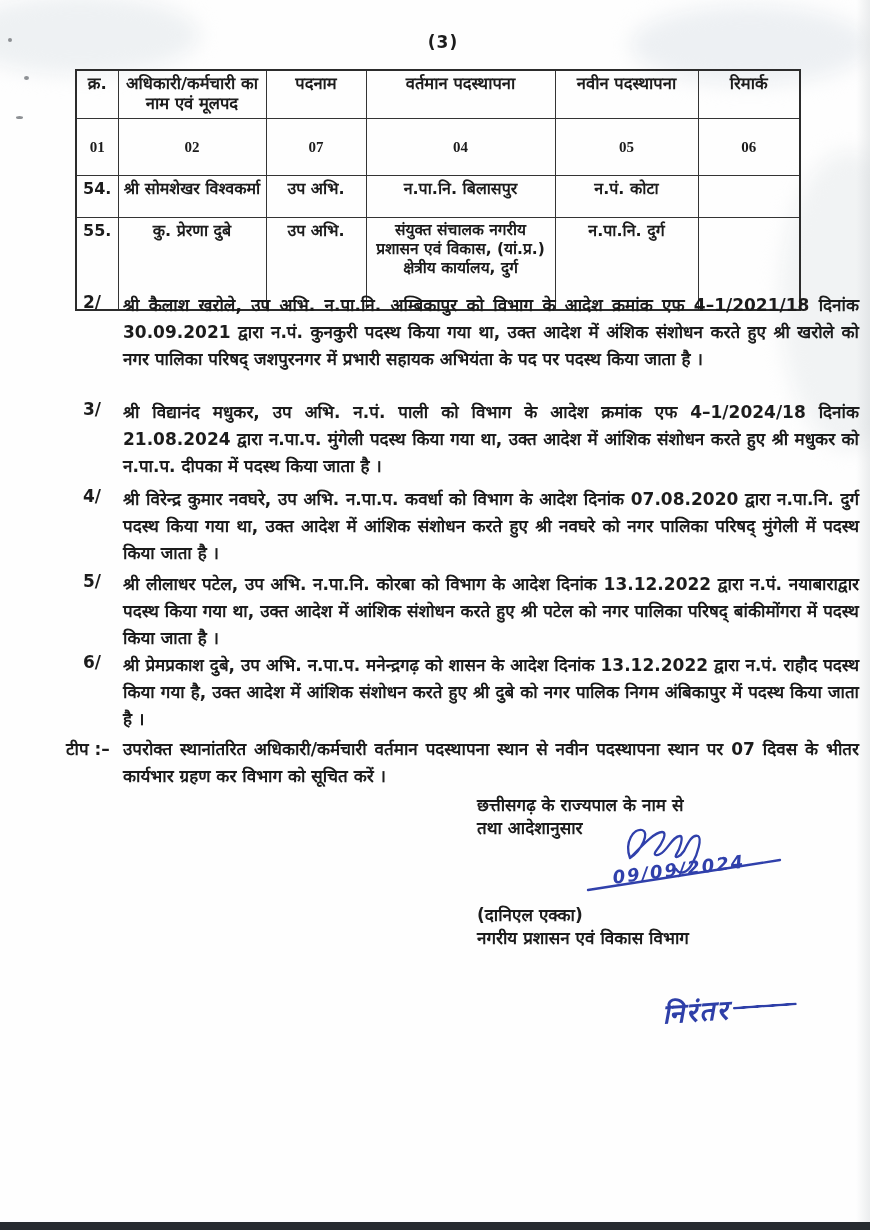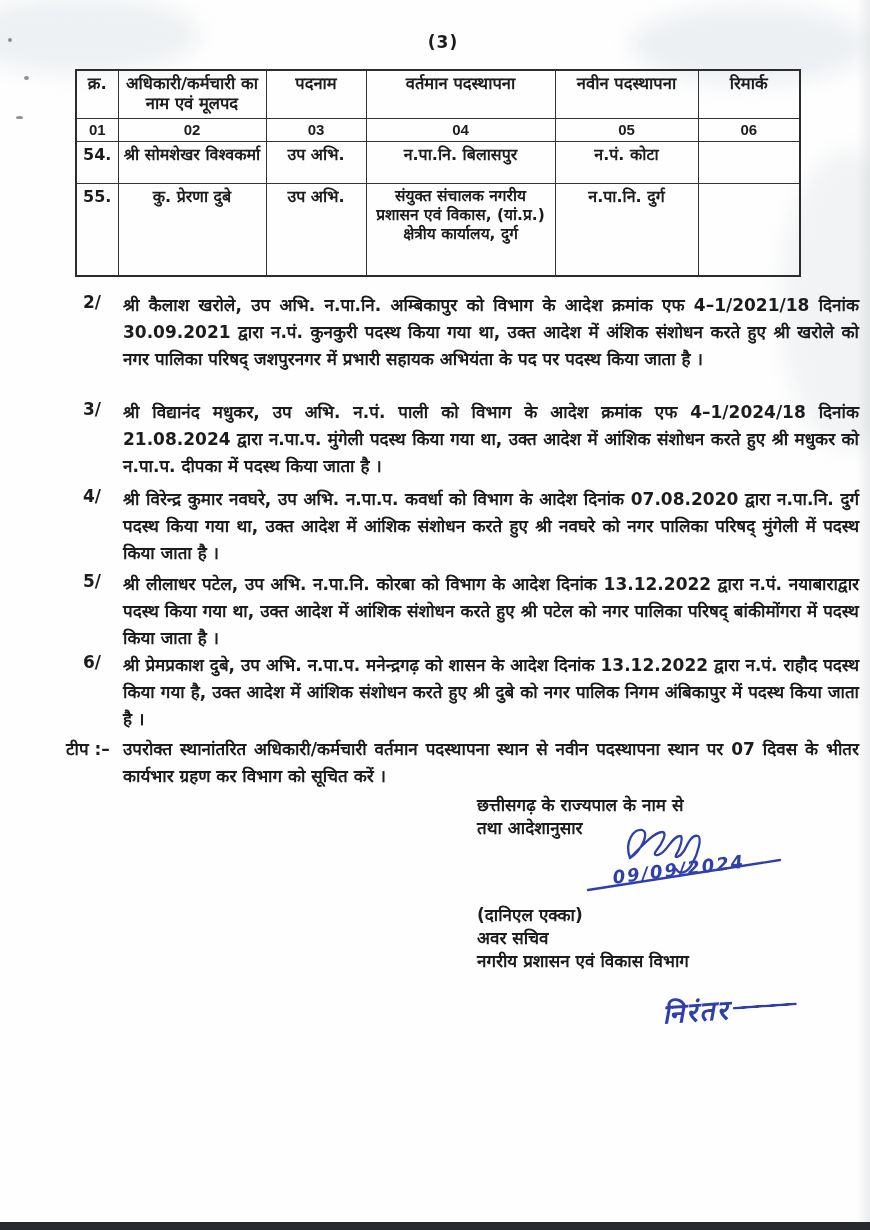--- a/index.html
+++ b/index.html
@@ -41,21 +41,21 @@
   table.transfer td, table.transfer th {
     border:1.6px solid #343434;
     padding:3px 5px 4px 5px;
     vertical-align:top;
     font-weight:600;
     text-align:center;
   }
   col.c1{width:42px;} col.c2{width:148px;} col.c3{width:100px;}
   col.c4{width:189px;} col.c5{width:143px;} col.c6{width:102px;}
   tr.hdr th { height:44px; font-size:16.5px; }
-  tr.nums td { height:23px; font-size:15px; padding:1px 4px; font-family:Liberation Sans, sans-serif; }
+  tr.nums td { height:23px; font-size:15px; padding:18px 4px; font-family:Liberation Serif, serif; }
   tr.r54 td { height:42px; }
   tr.r55 td { height:92px; }
   td.name { text-align:left; padding-left:9px; }
   td.cur  { font-size:15.5px; line-height:19px; }
 
   
   .para { position:absolute; left:83px; width:776px; display:flex; }
   .para .pnum { width:40px; flex:0 0 40px; font-size:17px; font-weight:600; }
   .para .ptext {
     width:736px; flex:0 0 736px;
@@ -119,21 +119,21 @@
       <th>क्र.</th>
       <th>अधिकारी/कर्मचारी का नाम एवं मूलपद</th>
       <th>पदनाम</th>
       <th>वर्तमान पदस्थापना</th>
       <th>नवीन पदस्थापना</th>
       <th>रिमार्क</th>
     </tr>
     <tr class="nums">
       <td>01</td>
       <td>02</td>
-      <td>03</td>
+      <td>07</td>
       <td>04</td>
       <td>05</td>
       <td>06</td>
     </tr>
     <tr class="r54">
       <td>54.</td>
       <td class="name">श्री सोमशेखर विश्वकर्मा</td>
       <td>उप अभि.</td>
       <td>न.पा.नि. बिलासपुर</td>
       <td>न.पं. कोटा</td>
@@ -174,21 +174,20 @@
   <div class="note">
     <span class="nlabel">टीप :–</span>
     <div class="ntext">उपरोक्त स्थानांतरित अधिकारी/कर्मचारी वर्तमान पदस्थापना स्थान से नवीन पदस्थापना स्थान पर 07 दिवस के भीतर कार्यभार ग्रहण कर विभाग को सूचित करें ।</div>
   </div>
 
   <div class="sig-block">
     <div>छत्तीसगढ़ के राज्यपाल के नाम से</div>
     <div>तथा आदेशानुसार</div>
     <div class="sig-spacer"></div>
     <div>(दानिएल एक्का)</div>
-    <div>अवर सचिव</div>
     <div>नगरीय प्रशासन एवं विकास विभाग</div>
   </div>
 
   <svg class="sig-ink" viewBox="0 0 200 74">
     <g fill="none" stroke="#3040ab" stroke-width="2.3" stroke-linecap="round" stroke-linejoin="round">
       <path d="M44,36 C38,20 48,6 56,8 C64,10 56,28 44,36 C54,26 68,10 76,10 C82,10 76,22 70,29 C66,34 72,35 78,29 C84,23 88,14 94,14 C98,14 94,27 90,33 C88,37 94,35 98,29 C102,21 106,12 112,14 C116,16 112,32 106,42 C102,50 94,54 90,47"></path>
       <path d="M2,68 L194,38"></path>
     </g>
   </svg>
   <div class="sig-date">09/09/2024</div>

